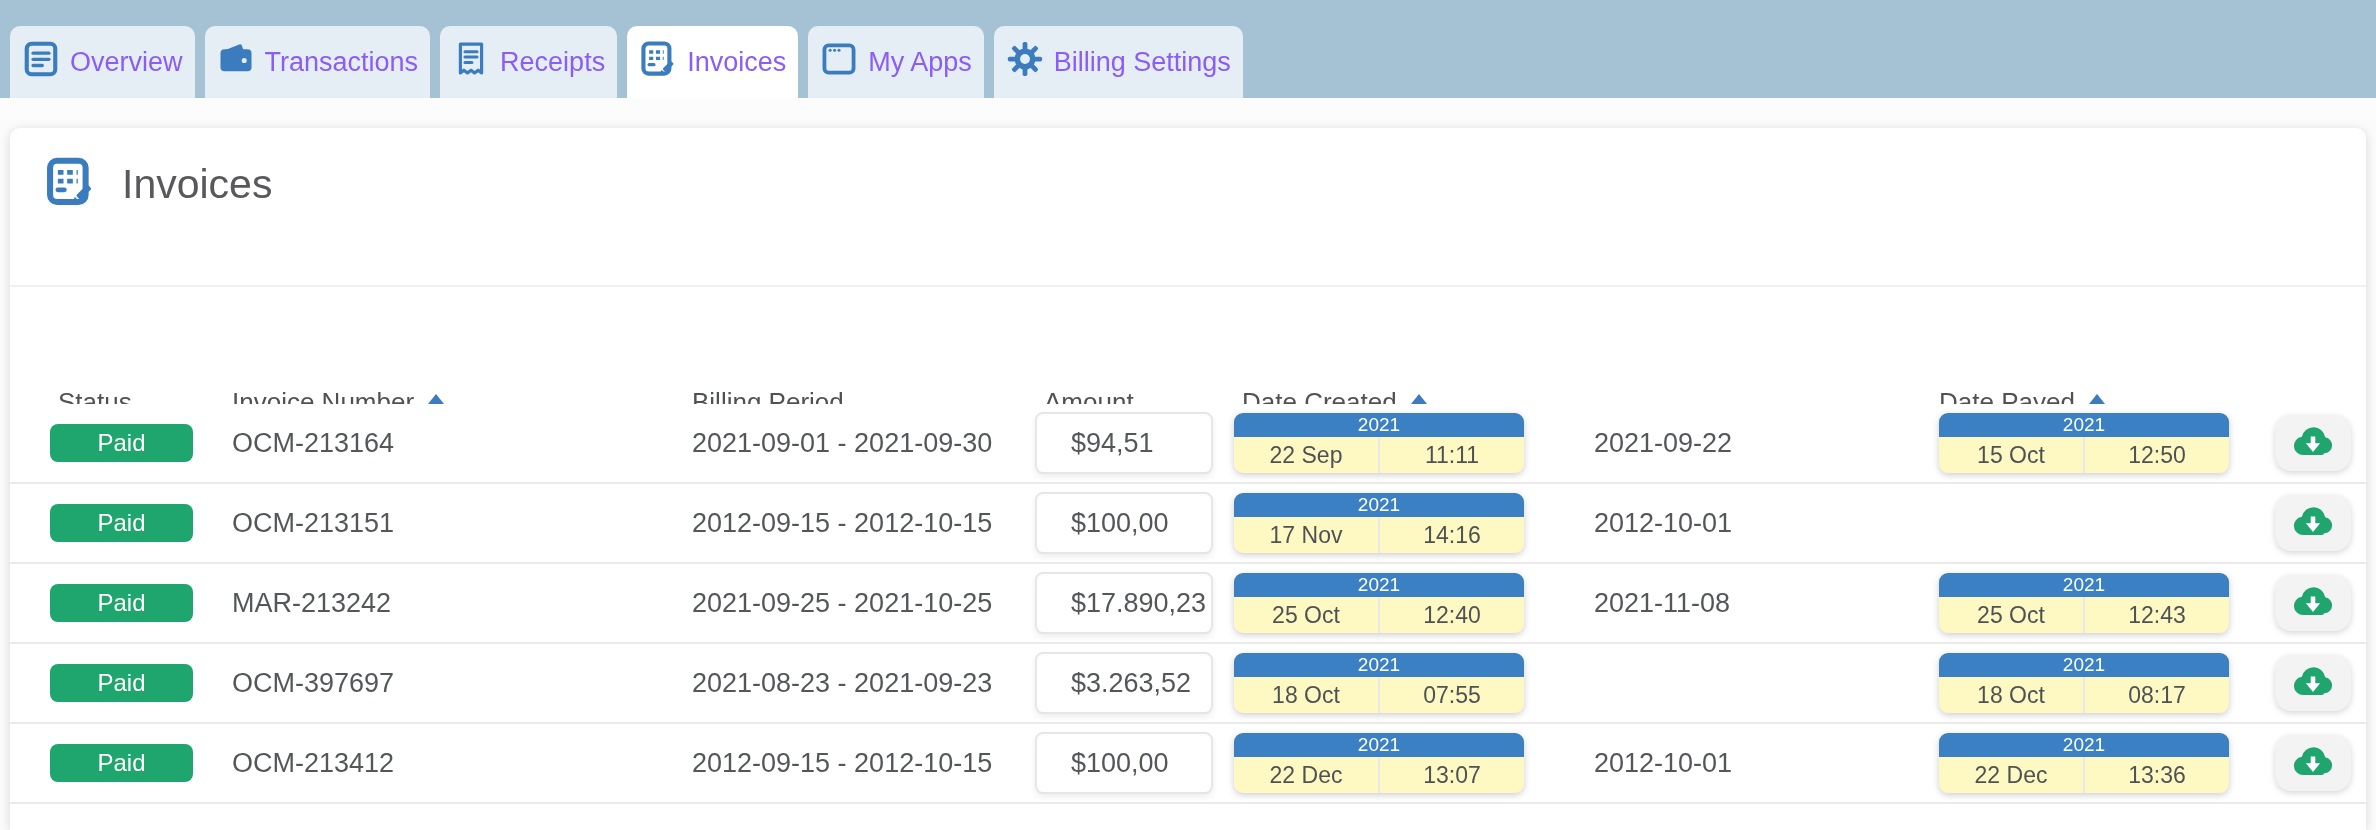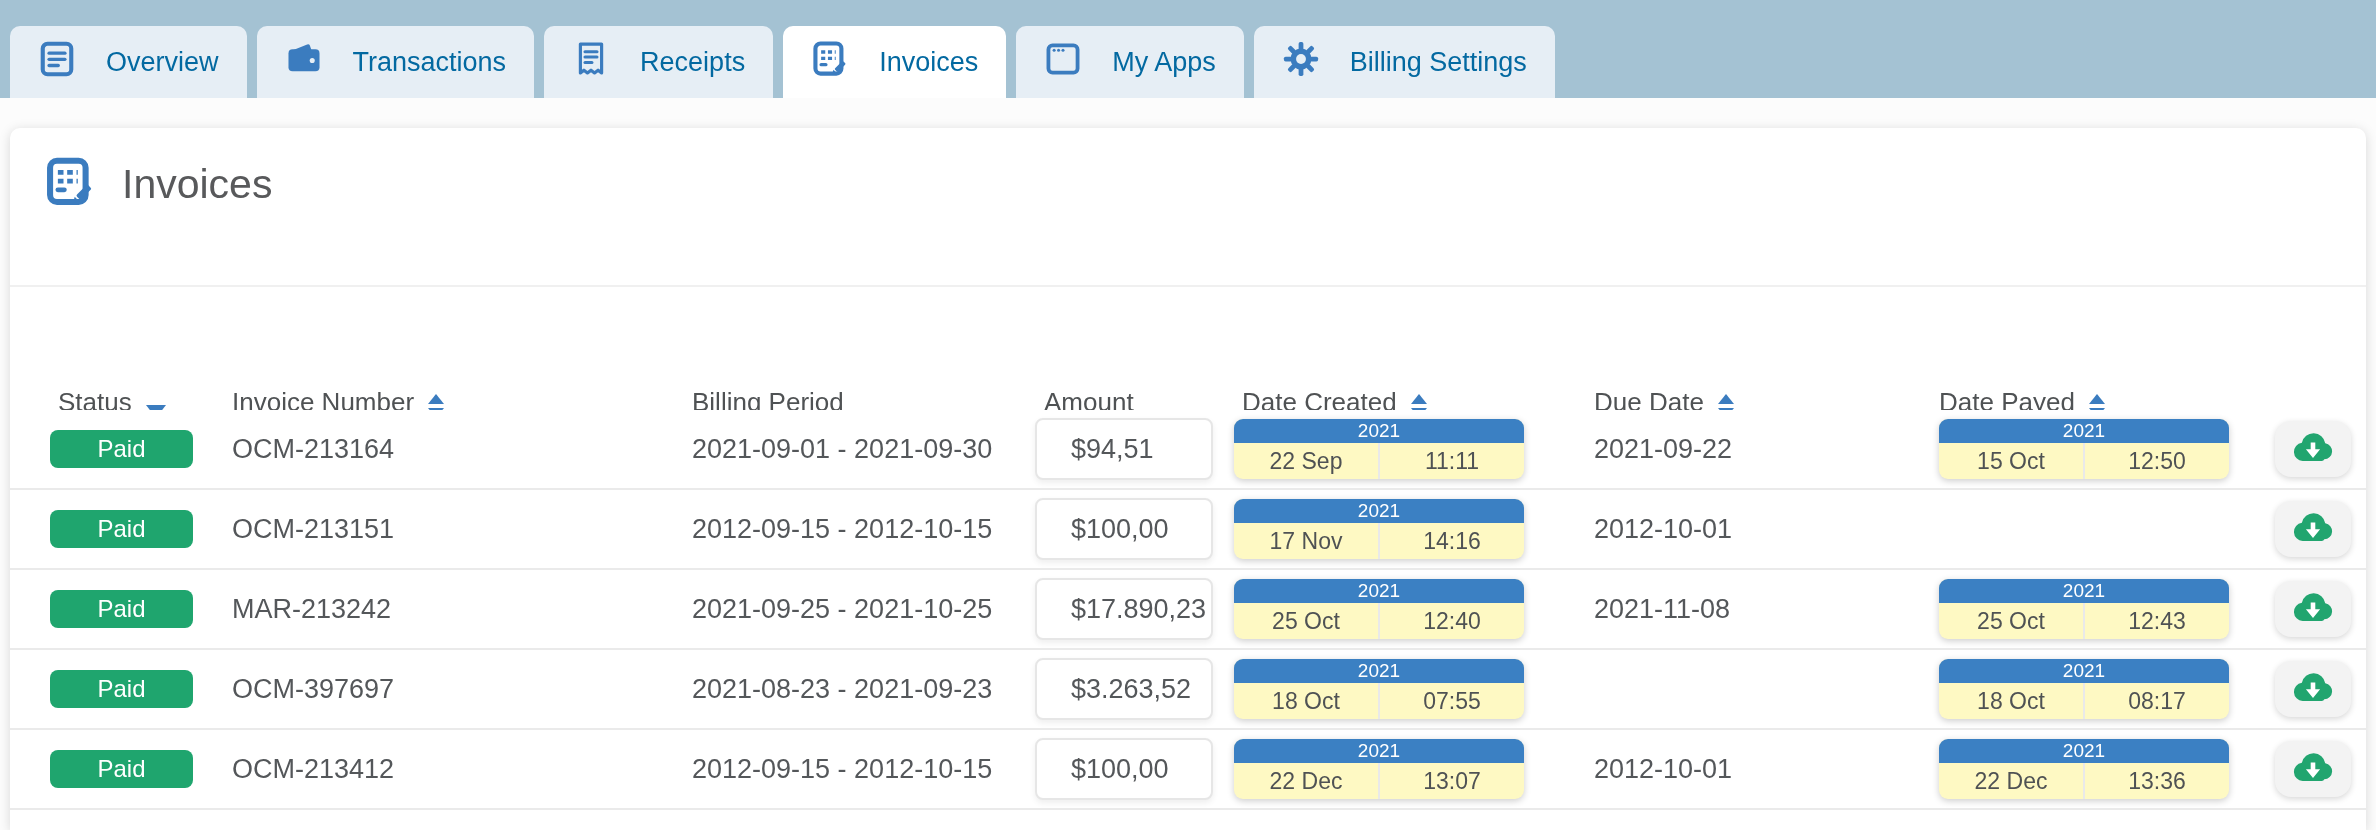--- a/index.html
+++ b/index.html
@@ -1,42 +1,42 @@
 <!DOCTYPE html>
 <html><head>
 <meta charset="utf-8">
 <style>
   *{margin:0;padding:0;box-sizing:border-box}
   html,body{width:2376px;height:830px;overflow:hidden;background:#fcfcfc;font-family:"Liberation Sans",sans-serif}
   .stage{position:relative;width:2376px;height:830px}
 
   
   .tabbar{position:absolute;top:0;left:0;width:2376px;height:98px;background:#a4c2d3;display:flex;align-items:flex-end;padding-left:10px}
-  .tab{height:72px;display:flex;align-items:center;justify-content:center;gap:30px;padding:0 28px;margin-right:10px;background:#e6eef5;border-radius:10px 10px 0 0;font-size:27px;color:#0369a1;cursor:pointer;white-space:nowrap}
+  .tab{height:72px;display:flex;align-items:center;justify-content:center;gap:10px;padding:0 12px;margin-right:10px;background:#e6eef5;border-radius:10px 10px 0 0;font-size:27px;color:#8b5cf6;cursor:pointer;white-space:nowrap}
   .tab.active{background:#ffffff}
   .tab svg{width:38px;height:38px;flex:none}
 
   
   .card{position:absolute;left:10px;top:128px;width:2356px;height:702px;background:#fff;border-radius:10px 10px 0 0;box-shadow:0 2px 12px rgba(0,0,0,.15)}
   .title-row{position:absolute;left:34px;top:28px;display:flex;align-items:center;gap:26px}
   .title-row svg{width:52px;height:52px}
   .page-title{font-size:41px;color:#58595b}
   .title-sep{position:absolute;left:0;top:157px;width:100%;height:2px;background:#f0f0f0}
 
   
   .thead{position:absolute;left:0;top:226px;width:100%;height:64px}
   .th{position:absolute;top:0;height:64px;display:flex;align-items:flex-end;gap:14px;font-size:26px;color:#4f5254}
   .sort-down{width:0;height:0;border-left:10px solid transparent;border-right:10px solid transparent;border-top:13px solid #3b7cbf}
   .sort-both{display:flex;flex-direction:column;gap:4px}
   .sort-both .u{width:0;height:0;border-left:8px solid transparent;border-right:8px solid transparent;border-bottom:10px solid #3b7cbf}
   .sort-both .d{width:0;height:0;border-left:8px solid transparent;border-right:8px solid transparent;border-top:10px solid #3b7cbf}
   .header-sep{position:absolute;left:12px;top:290px;width:2332px;height:4px;background:#dcdcdc;border-radius:2px}
 
   
-  .rows{position:absolute;left:0;top:282px;width:100%}
+  .rows{position:absolute;left:0;top:276px;width:100%}
   .row{position:relative;width:100%;height:80px;border-bottom:2px solid #eaeaea;background:#fff}
   .cell{position:absolute;top:0;height:100%;display:flex;align-items:center}
   .txt{font-size:27px;color:#54575a}
   .status-badge{width:143px;height:38px;background:#1fa56e;border-radius:8px;color:#fff;font-size:24px;display:flex;align-items:center;justify-content:center}
   .amount-box{width:178px;height:62px;border:2px solid #e6e6e6;border-radius:8px;background:#fff;box-shadow:0 3px 6px rgba(0,0,0,.07);display:flex;align-items:center;padding-left:34px;font-size:27px;color:#54575a}
   .dbadge{width:290px;height:60px;border-radius:9px;overflow:hidden;box-shadow:0 2px 7px rgba(0,0,0,.2);background:#fef9c3}
   .dbadge .year{height:24px;background:#3b80c3;color:#fff;font-size:19px;display:flex;align-items:center;justify-content:center}
   .dbadge .body{height:36px;display:flex}
   .dbadge .body>div{flex:1;display:flex;align-items:center;justify-content:center;font-size:23px;font-weight:normal;color:#4f5254}
   .dbadge .body>div:first-child{border-right:2px solid #e9e9e9}
@@ -177,27 +177,20 @@
       <div class="th h-amt">
         <span>Amount</span>
       </div>
       <div class="th h-created">
         <span>Date Created</span>
         <span class="sort-both">
             <span class="u"></span>
             <span class="d"></span>
           </span>
       </div>
-      <div class="th h-due">
-        <span>Due Date</span>
-        <span class="sort-both">
-            <span class="u"></span>
-            <span class="d"></span>
-          </span>
-      </div>
       <div class="th h-payed">
         <span>Date Payed</span>
         <span class="sort-both">
             <span class="u"></span>
             <span class="d"></span>
           </span>
       </div>
     </div>
     <div class="header-sep"></div>
 

